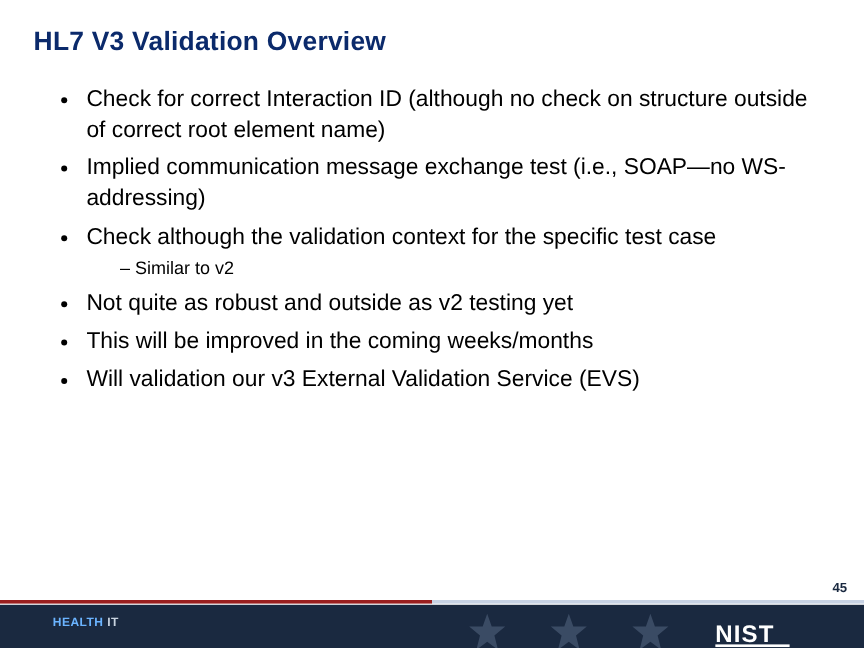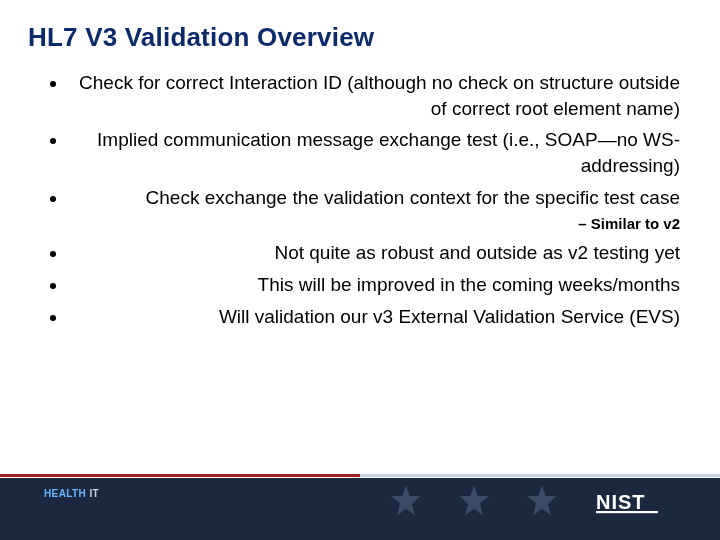--- a/index.html
+++ b/index.html
@@ -15,59 +15,57 @@
   .slide {
     position: relative;
     width: 720px;
     height: 540px;
     box-sizing: border-box;
   }
   .title {
     position: absolute;
     top: 22px;
     left: 28px;
-    font-size: 26px;
+    font-size: 22px;
     font-weight: 900;
     color: #0b2a6b;
     letter-spacing: 0.2px;
   }
   .body {
     position: absolute;
     top: 70px;
     left: 40px;
     right: 40px;
     font-size: 19px;
     line-height: 1.35;
   }
   ul.l1 {
     margin: 0;
     padding: 0 0 0 28px;
     list-style: disc;
-    text-align: right;
   }
   ul.l1 > li {
     margin: 0 0 6px 0;
     padding-left: 4px;
   }
   ul.l2 {
     margin: 4px 0 6px 0;
     padding: 0 0 0 28px;
     list-style: none;
     font-size: 15px;
-    font-weight: bold;
   }
   ul.l2 > li::before {
     content: "– ";
   }
   .footer {
     position: absolute;
     left: 0;
     right: 0;
     bottom: 0;
-    height: 62px;
+    height: 36px;
     background: #1a2940;
   }
   .footer-stripe {
     position: absolute;
     left: 0; right: 0;
     top: -4px;
     height: 3px;
     background: linear-gradient(to right, #9a1f1f 0 50%, #c7d2e4 50% 100%);
   }
   .footer-left {
@@ -107,21 +105,21 @@
 <body>
 
 <div class="slide">
 
   <div class="title">HL7 V3 Validation Overview</div>
 
   <div class="body">
     <ul class="l1">
       <li><span>Check for correct Interaction ID (although no check on structure outside of correct root element name)</span></li>
       <li><span>Implied communication message exchange test (i.e., SOAP—no WS-addressing)</span></li>
-      <li><span>Check exchange the validation context for the specific test case</span>
+      <li><span>Check although the validation context for the specific test case</span>
         <ul class="l2">
           <li><span>Similar to v2</span></li>
         </ul>
       </li>
       <li><span>Not quite as robust and outside as v2 testing yet</span></li>
       <li><span>This will be improved in the coming weeks/months</span></li>
       <li><span>Will validation our v3 External Validation Service (EVS)</span></li>
     </ul>
   </div>
 

